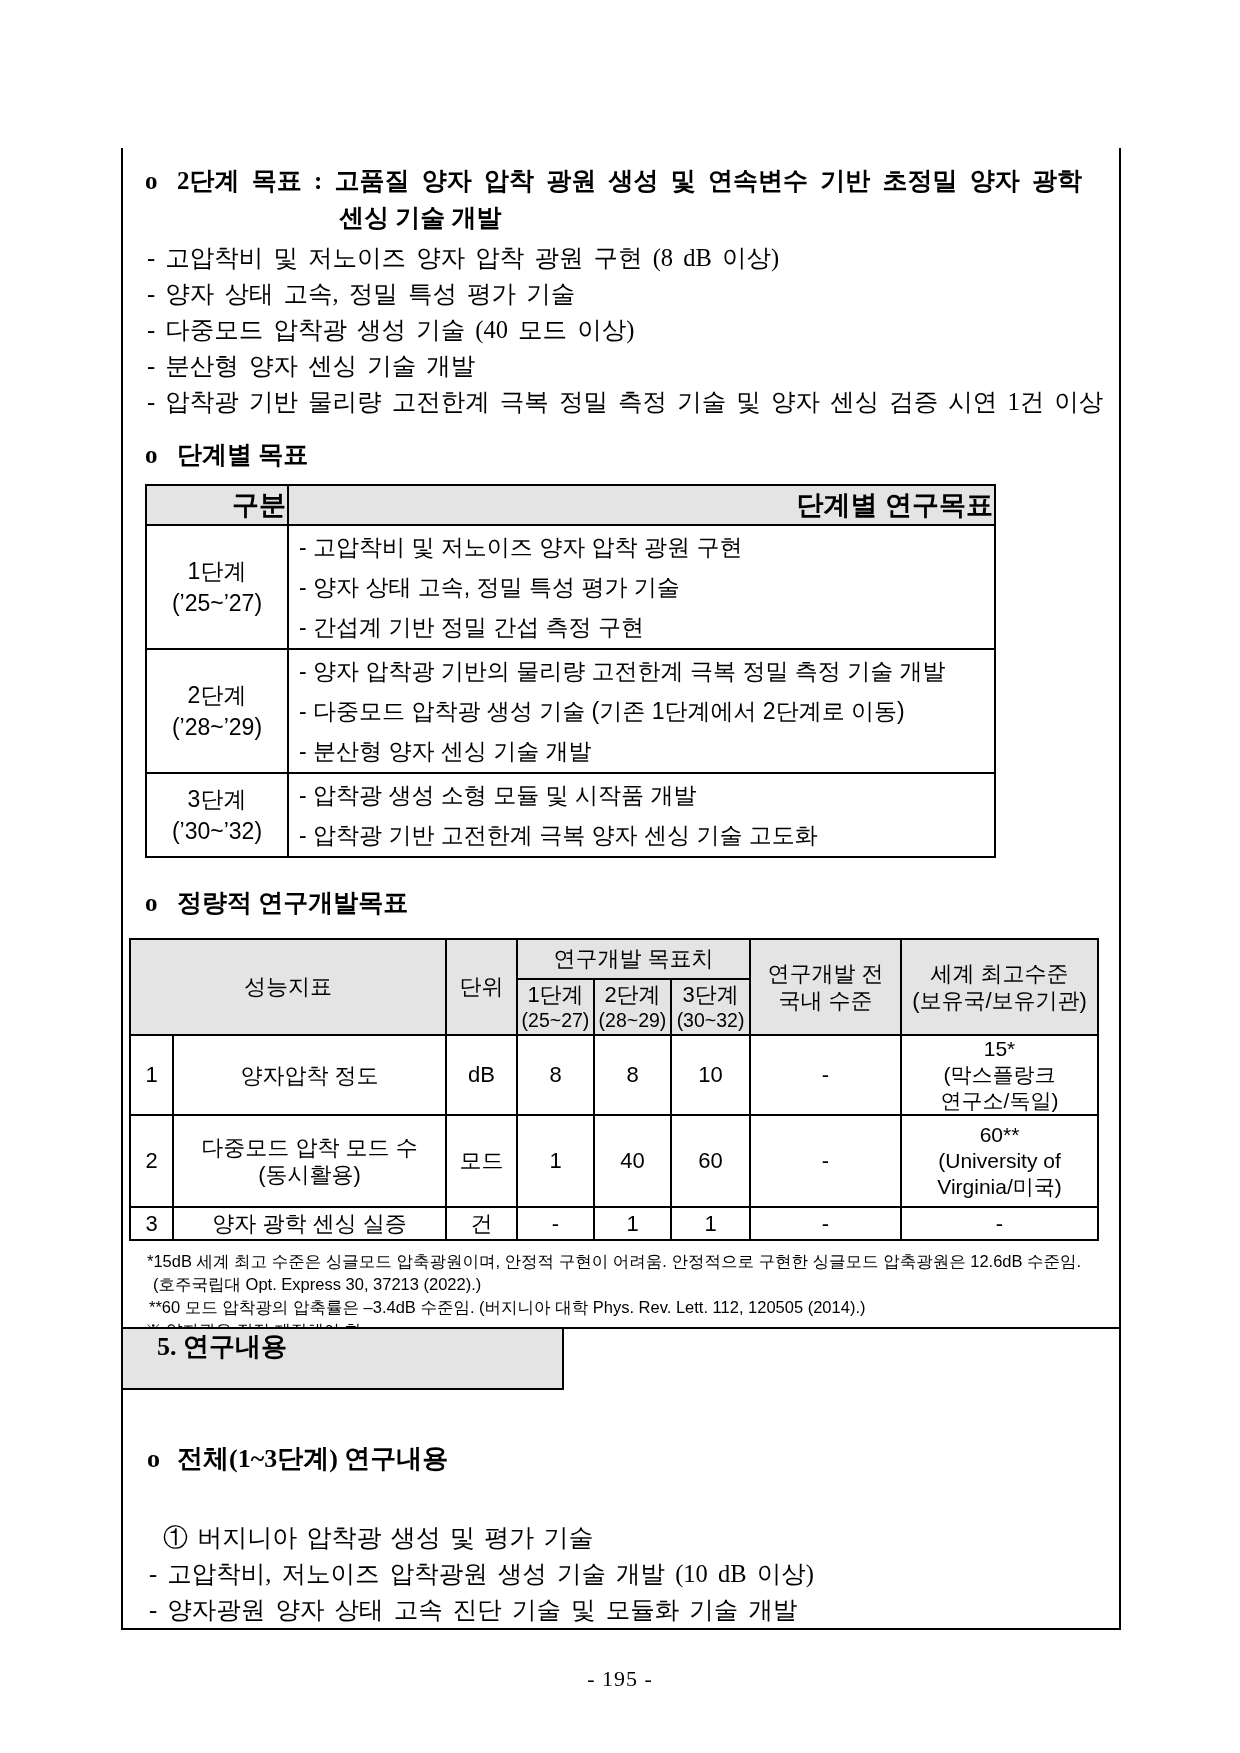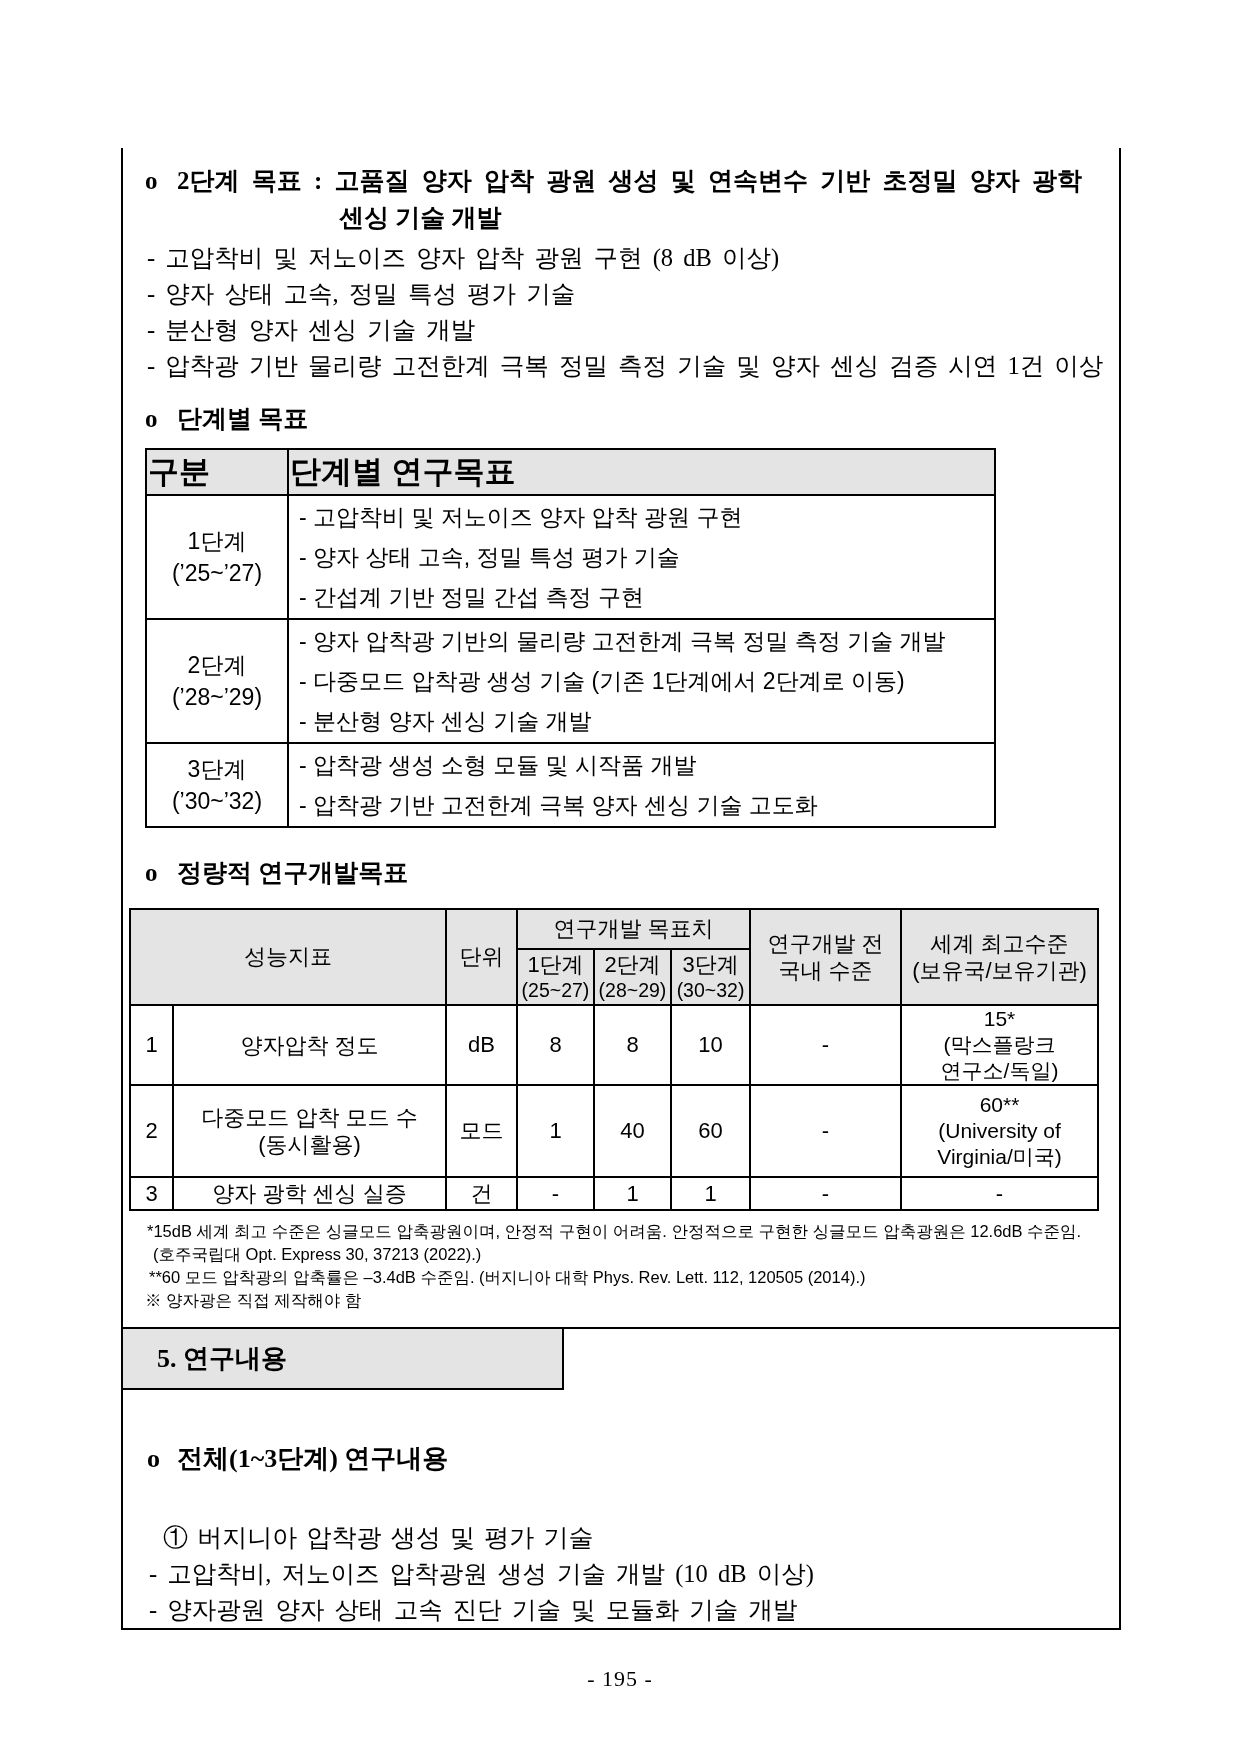--- a/index.html
+++ b/index.html
@@ -21,21 +21,21 @@
   .ditem{font-size:24.5px;line-height:36px;word-spacing:4px;padding-left:2px;}
 
   .h2{margin-top:18px;font-size:25px;font-weight:bold;line-height:34px;display:flex;}
   .h2 .marker{width:32px;flex:0 0 32px;font-weight:bold;}
   .h2b{margin-top:28px;}
 
   
   table.t1{border-collapse:collapse;width:849px;margin:12px 0 0 0;
            font-family:"Liberation Sans",sans-serif;table-layout:fixed;}
   table.t1 th,table.t1 td{border:2px solid #000;}
-  table.t1 th{background:#e4e4e4;font-size:31px;font-weight:bold;height:36px;text-align:left;}
+  table.t1 th{background:#e4e4e4;font-size:27px;font-weight:bold;height:36px;text-align:right;}
   table.t1 td.stage{text-align:center;font-size:23px;line-height:32px;vertical-align:middle;}
   table.t1 td.goals{font-size:23px;line-height:40px;padding:1px 6px 1px 10px;vertical-align:middle;}
   tr.t1r12{height:122px;} tr.t1r3{height:82px;}
 
   
   table.t2{border-collapse:collapse;width:968px;margin:18px 0 0 -16px;
            font-family:"Liberation Sans",sans-serif;table-layout:fixed;font-size:22px;text-align:center;}
   table.t2 th,table.t2 td{border:2px solid #000;vertical-align:middle;padding:0;}
   table.t2 th{background:#e4e4e4;font-weight:normal;font-size:22px;}
   tr.hr1{height:40px;} tr.hr2{height:56px;}
@@ -49,21 +49,21 @@
   .footnotes{margin-top:9px;font-family:Liberation Sans, sans-serif;font-size:16.5px;line-height:23px;max-width:945px;}
   .fn1{padding-left:8px;text-indent:-6px;}
   .fn2{padding-left:4px;}
   .fn3{padding-left:0;}
 
   
   .box2{position:absolute;left:121px;top:1329px;width:1000px;height:301px;
         border-left:2px solid #000;border-right:2px solid #000;border-bottom:2px solid #000;
         box-sizing:border-box;overflow:hidden;}
   .sec5{width:441px;height:61px;background:#e4e4e4;border-right:2px solid #000;border-bottom:2px solid #000;
-        box-sizing:border-box;display:flex;align-items:center;padding-left:34px;
+        box-sizing:border-box;display:flex;padding-left:34px;
         font-weight:bold;font-size:26px;font-family:"Liberation Serif",serif;}
   .hw{margin:52px 0 0 24px;font-size:26px;}
   .hw .marker{width:30px;flex:0 0 30px;}
   .circ{margin:44px 0 0 40px;font-size:25px;line-height:36px;word-spacing:3px;}
   .ditem2{font-size:24.5px;line-height:36px;margin-left:26px;word-spacing:4px;}
 
   .pageno{position:absolute;top:1666px;left:0;width:1240px;text-align:center;font-size:22px;
           font-family:"Liberation Serif",serif;letter-spacing:1px;}
 </style>
 </head>
@@ -77,20 +77,21 @@
       <span class="marker">o</span>
       <div class="gt">
         <div class="gt1">2단계 목표 : 고품질 양자 압착 광원 생성 및 연속변수 기반 초정밀 양자 광학</div>
         <div class="gt2">센싱 기술 개발</div>
       </div>
     </div>
 
     <div class="dash-items">
       <div class="ditem">- 고압착비 및 저노이즈 양자 압착 광원 구현 (8 dB 이상)</div>
       <div class="ditem">- 양자 상태 고속, 정밀 특성 평가 기술</div>
+      <div class="ditem">- 다중모드 압착광 생성 기술 (40 모드 이상)</div>
       <div class="ditem">- 분산형 양자 센싱 기술 개발</div>
       <div class="ditem">- 압착광 기반 물리량 고전한계 극복 정밀 측정 기술 및 양자 센싱 검증 시연 1건 이상</div>
     </div>
 
     <div class="h2">
       <span class="marker">o</span>
       <span>단계별 목표</span>
     </div>
 
     <table class="t1">

